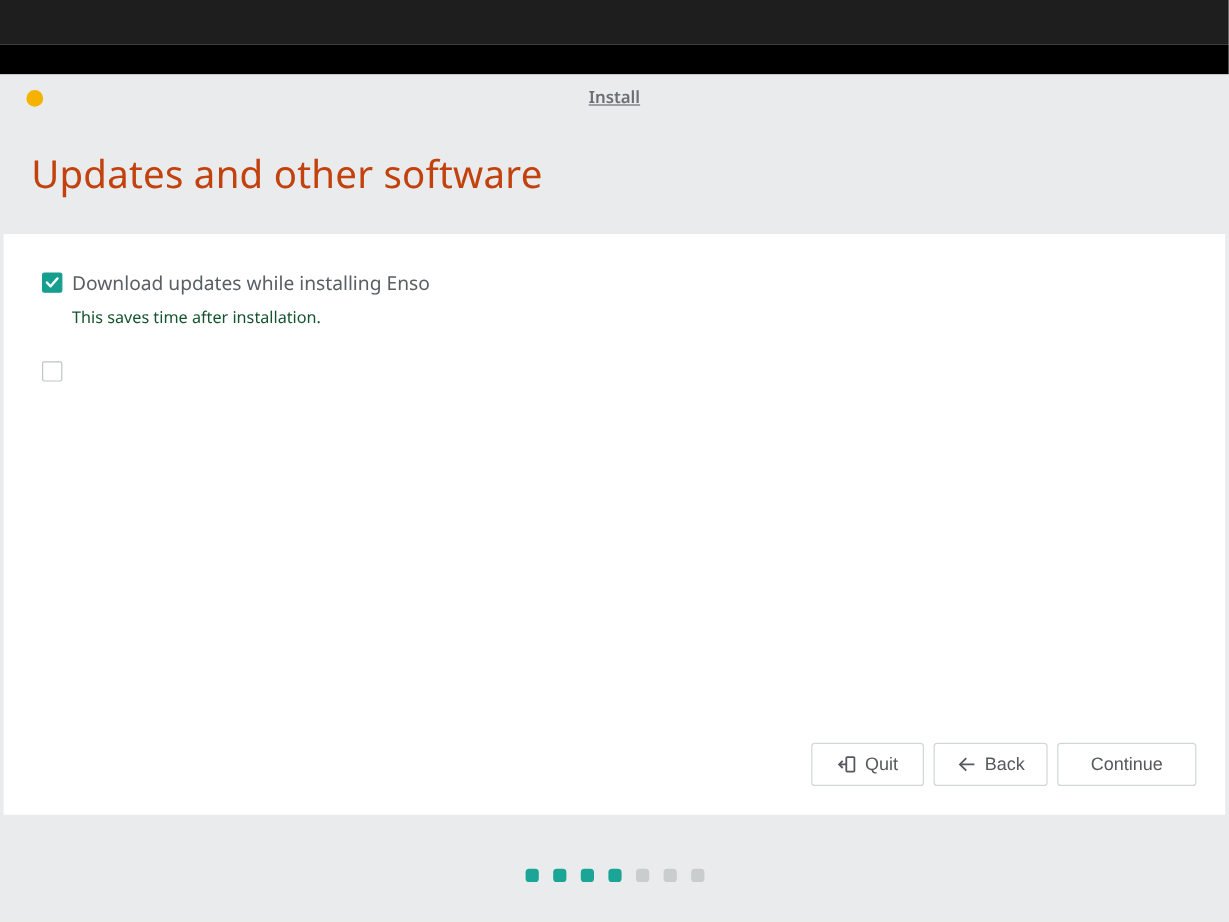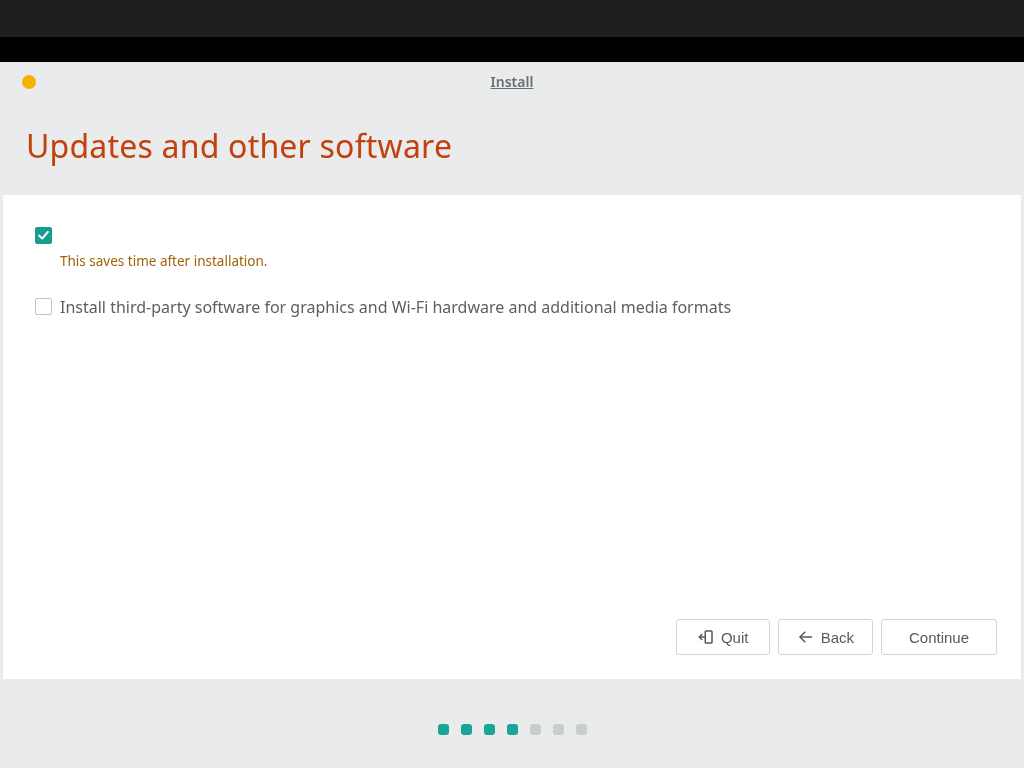--- a/index.html
+++ b/index.html
@@ -72,21 +72,21 @@
   }
   .checkbox.checked svg { position: absolute; inset: 0; }
 
   .option-label {
     font-size: 16px;
     color: #5a5f63;
     line-height: 22px;
   }
   .option-sub {
     font-size: 13.5px;
-    color: #a16207;
+    color: #14532d;
     margin: 6px 0 26px 25px;
     line-height: 18px;
   }
 
   .button-row {
     position: absolute;
     right: 24px;
     bottom: 24px;
     display: flex;
     gap: 8px;
@@ -142,26 +142,26 @@
   </div>
 
   <div class="content-panel">
 
     <div class="option-row">
       <div class="checkbox checked">
         <svg viewBox="0 0 17 17">
           <path d="M3.5 8.5 L7 12 L13.5 4.5" stroke="#ffffff" stroke-width="2.2" fill="none" stroke-linecap="round" stroke-linejoin="round"></path>
         </svg>
       </div>
+      <div class="option-label">Download updates while installing Enso</div>
     </div>
     <div class="option-sub">This saves time after installation.</div>
 
     <div class="option-row">
       <div class="checkbox"></div>
-      <div class="option-label">Install third-party software for graphics and Wi-Fi hardware and additional media formats</div>
     </div>
 
     <div class="button-row">
       <button class="btn">
         <svg viewBox="0 0 24 24" fill="none" stroke-width="2">
           <rect x="11" y="4" width="9" height="16" rx="1"></rect>
           <path d="M11 12 H3"></path>
           <path d="M7 8 L3 12 L7 16"></path>
         </svg>
         <span>Quit</span>

